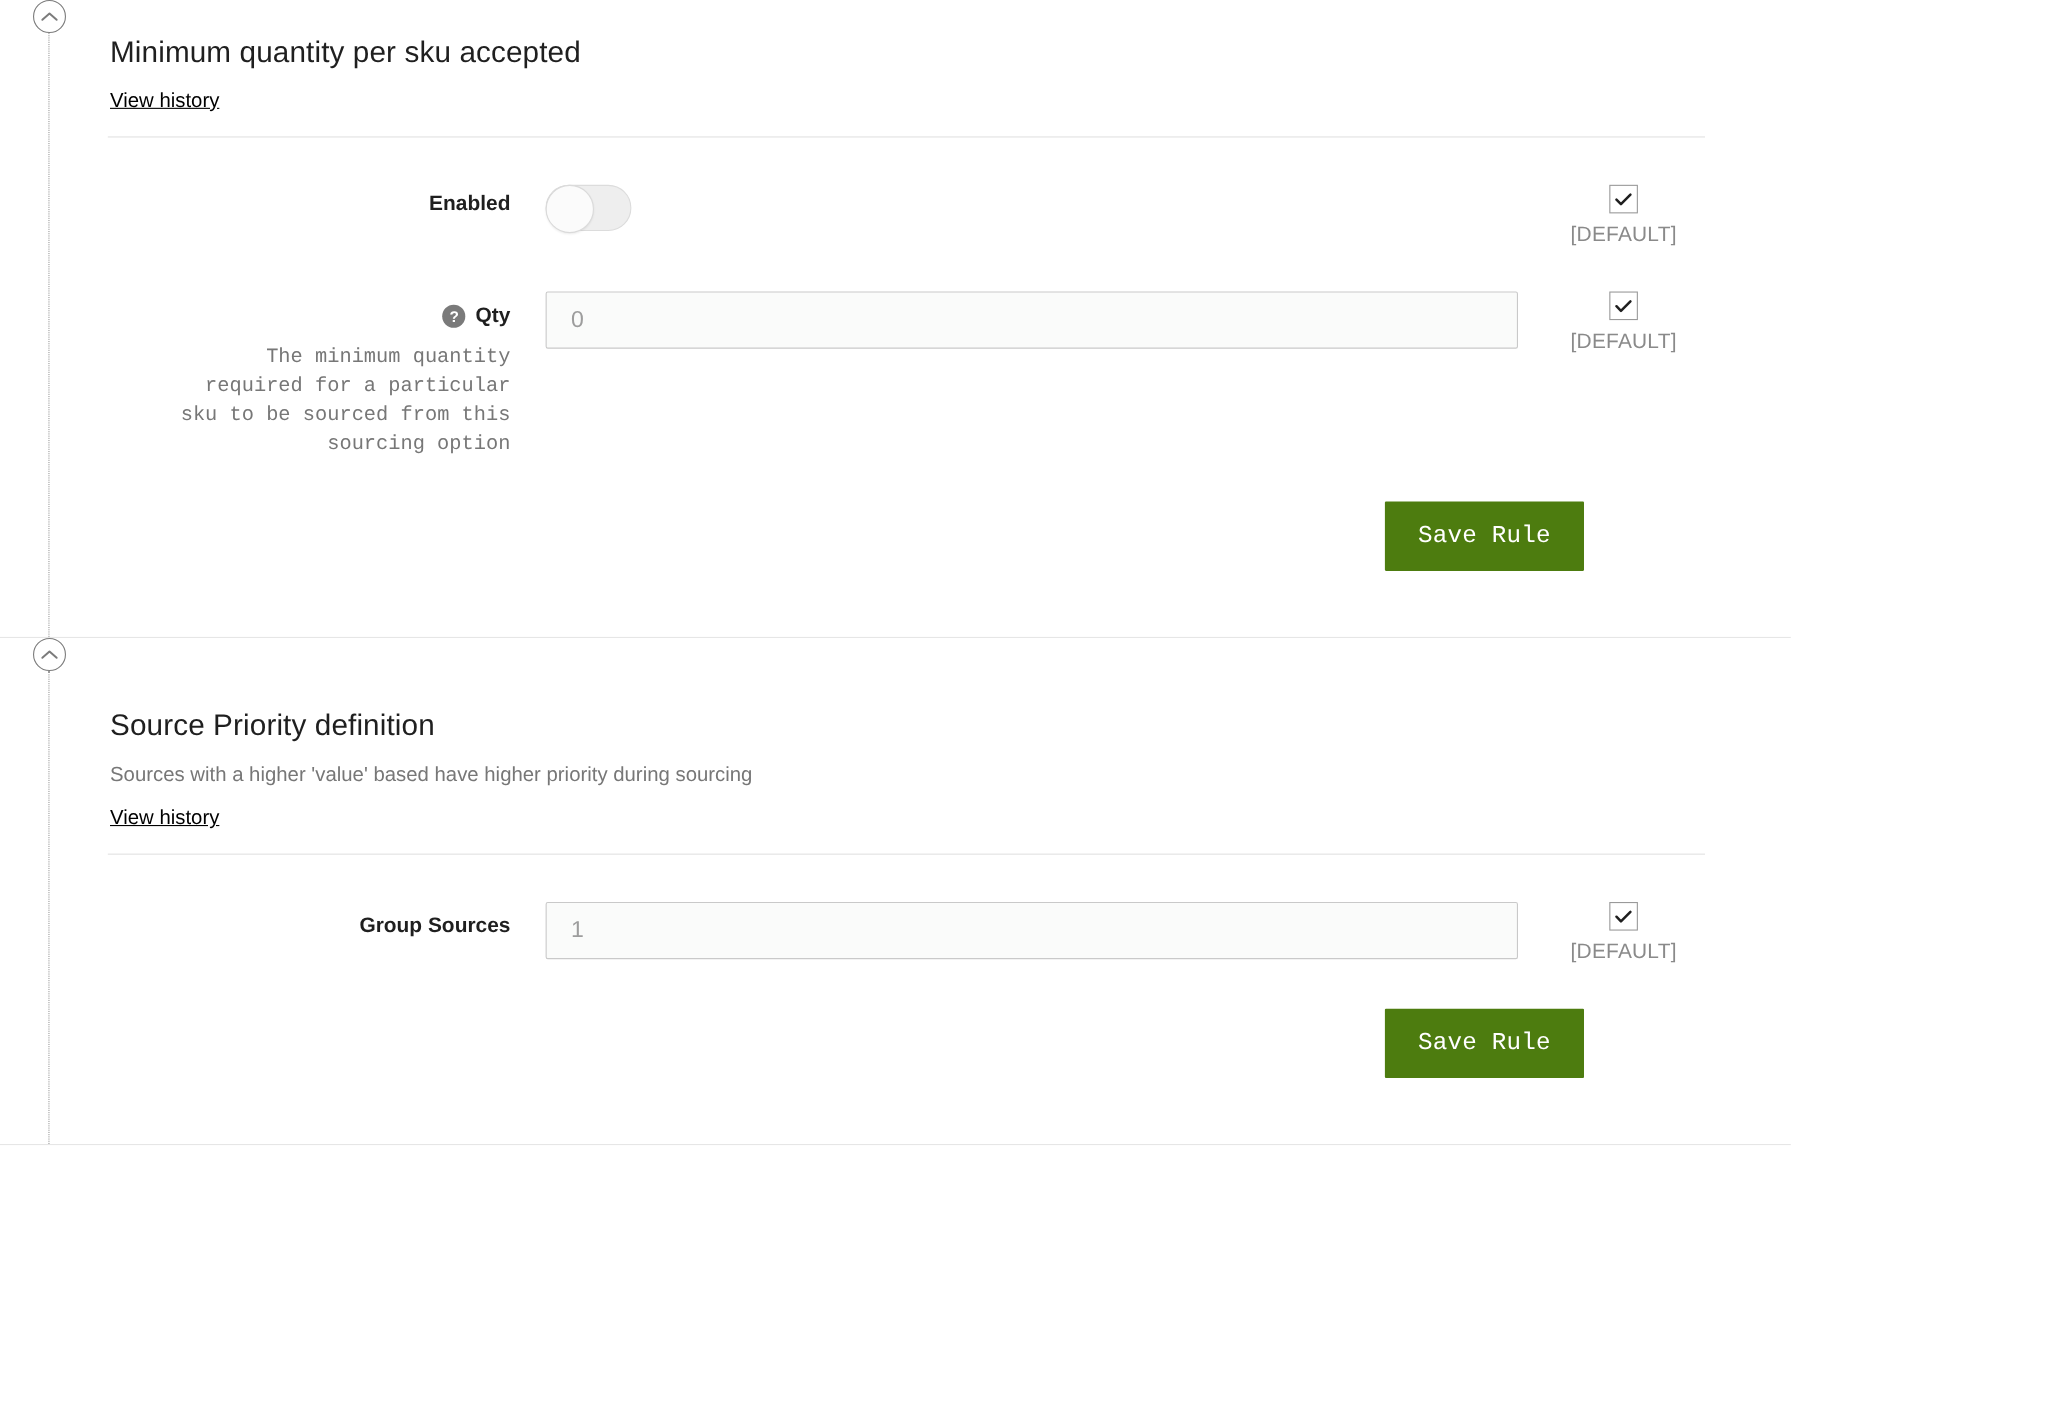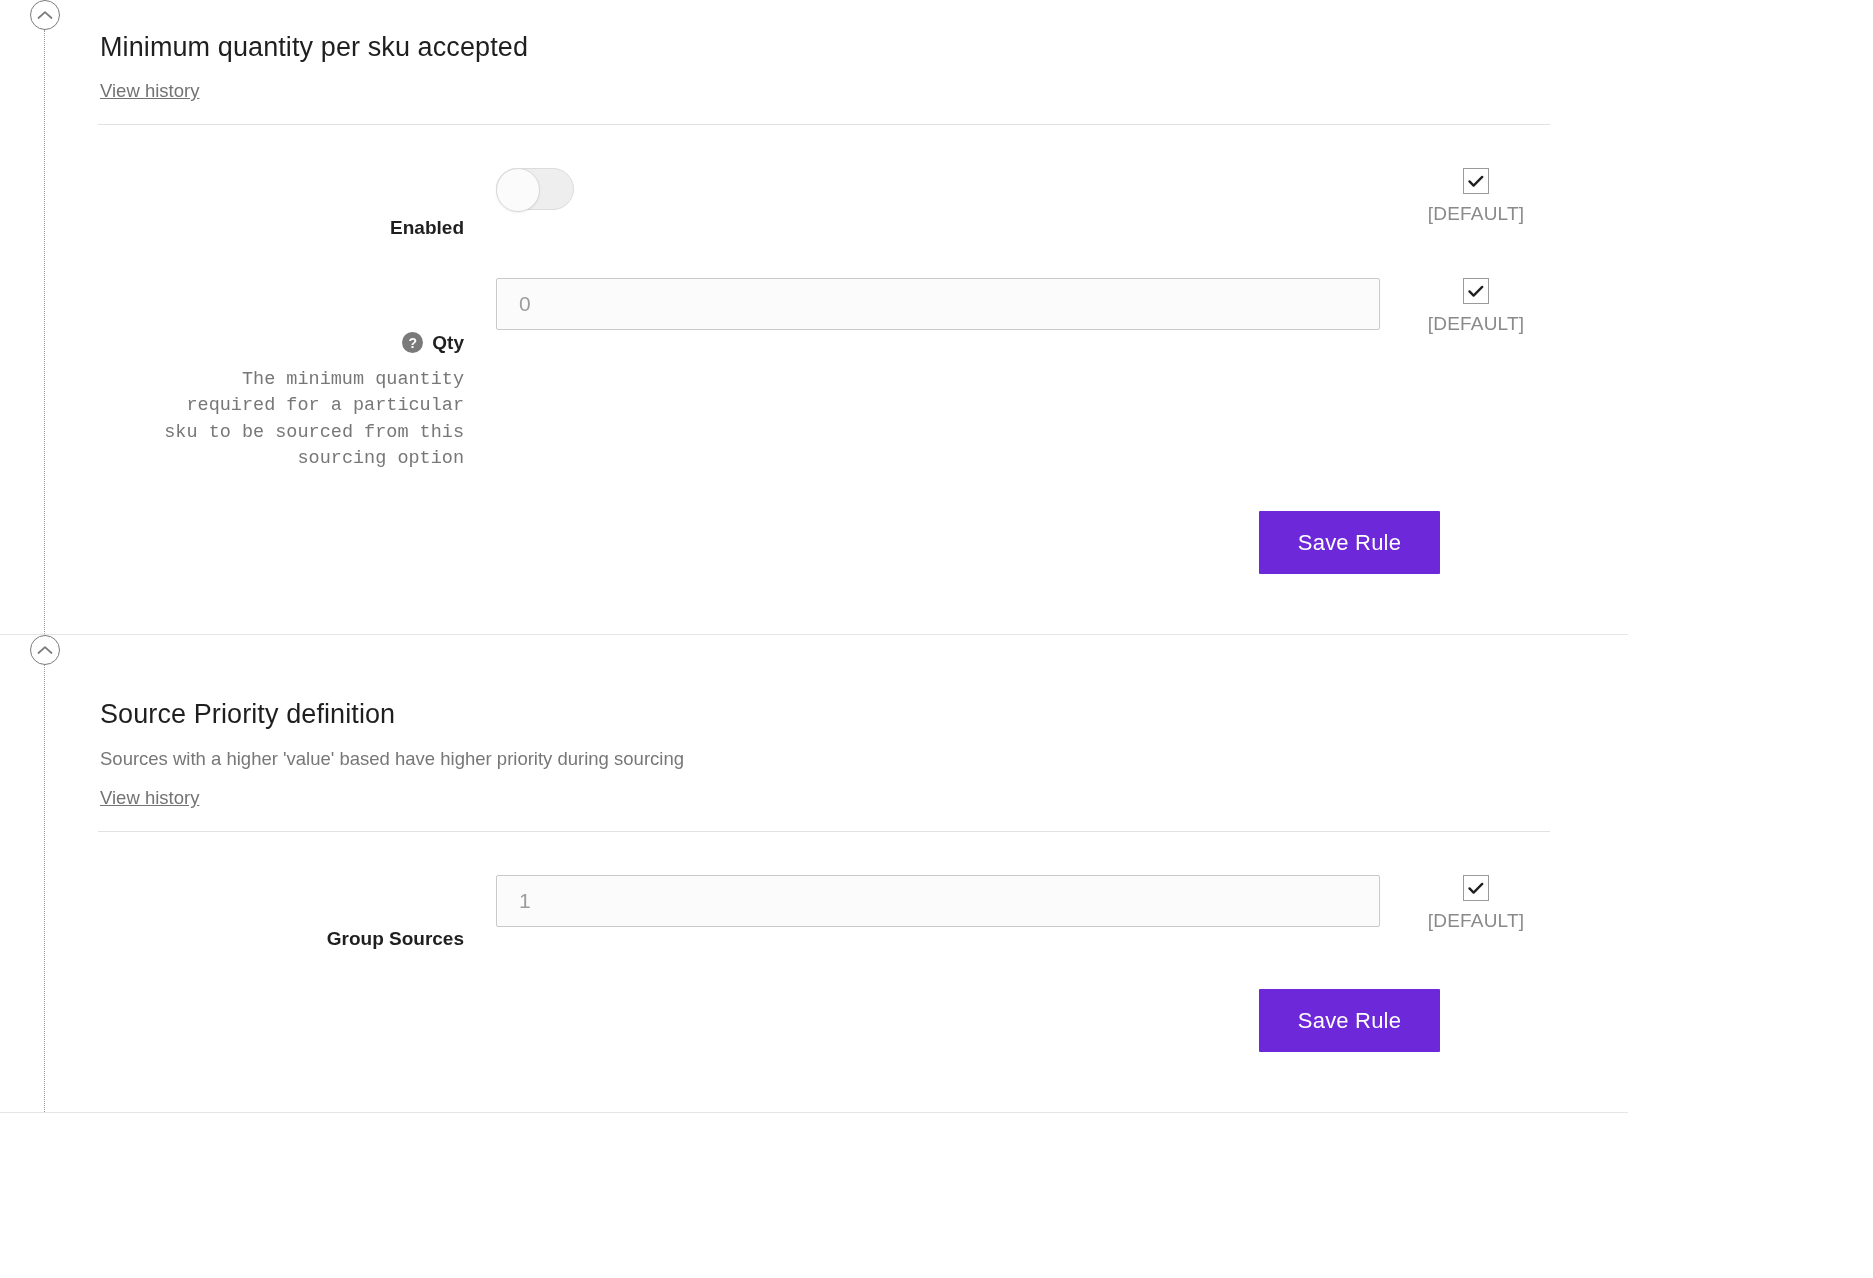--- a/index.html
+++ b/index.html
@@ -77,21 +77,21 @@
     font-size: 18.5px;
     color: #777777;
     margin: 0;
     padding-top: 17px;
     line-height: 1.25;
   }
   .history-link {
     display: inline-block;
     margin-top: 17px;
     font-size: 18.5px;
-    color: #737373;
+    color: #000000;
     text-decoration: underline;
     cursor: pointer;
   }
 
   .inner-divider {
     height: 1px;
     background: #e2e2e2;
     margin-top: 22px;
     margin-left: -2px;
   }
@@ -111,21 +111,20 @@
     padding-right: 32px;
   }
   .row-label {
     font-size: 19px;
     font-weight: bold;
     color: #1f1f1f;
     display: inline-flex;
     align-items: center;
     gap: 9px;
     line-height: 1;
-    margin-top: 42px;
   }
   .help-icon {
     width: 21px;
     height: 21px;
     border-radius: 50%;
     background: #7a7a7a;
     color: #ffffff;
     font-size: 14px;
     font-weight: bold;
     display: inline-flex;
@@ -216,24 +215,24 @@
     white-space: nowrap;
   }
 
   
   .save-row {
     display: flex;
     justify-content: flex-end;
     padding-right: 110px;
   }
   .save-btn {
-    background: #6d28d9;
+    background: #4d7c0f;
     color: #ffffff;
     border: none;
-    font-family: Liberation Sans, sans-serif;
+    font-family: Liberation Mono, monospace;
     font-size: 22px;
     padding: 0 28px;
     height: 63px;
     min-width: 181px;
     cursor: pointer;
     border-radius: 1px;
     letter-spacing: 0.2px;
   }
 
   .section-divider {

